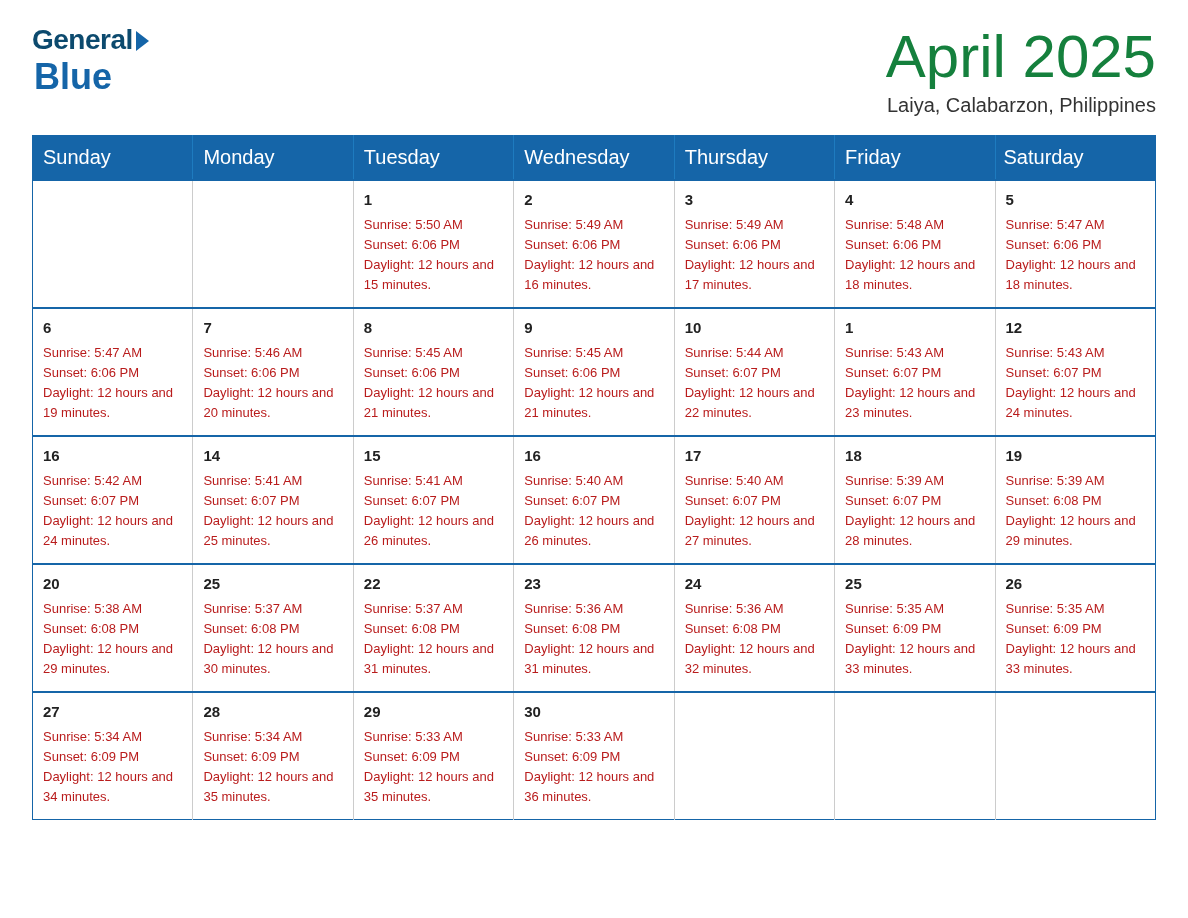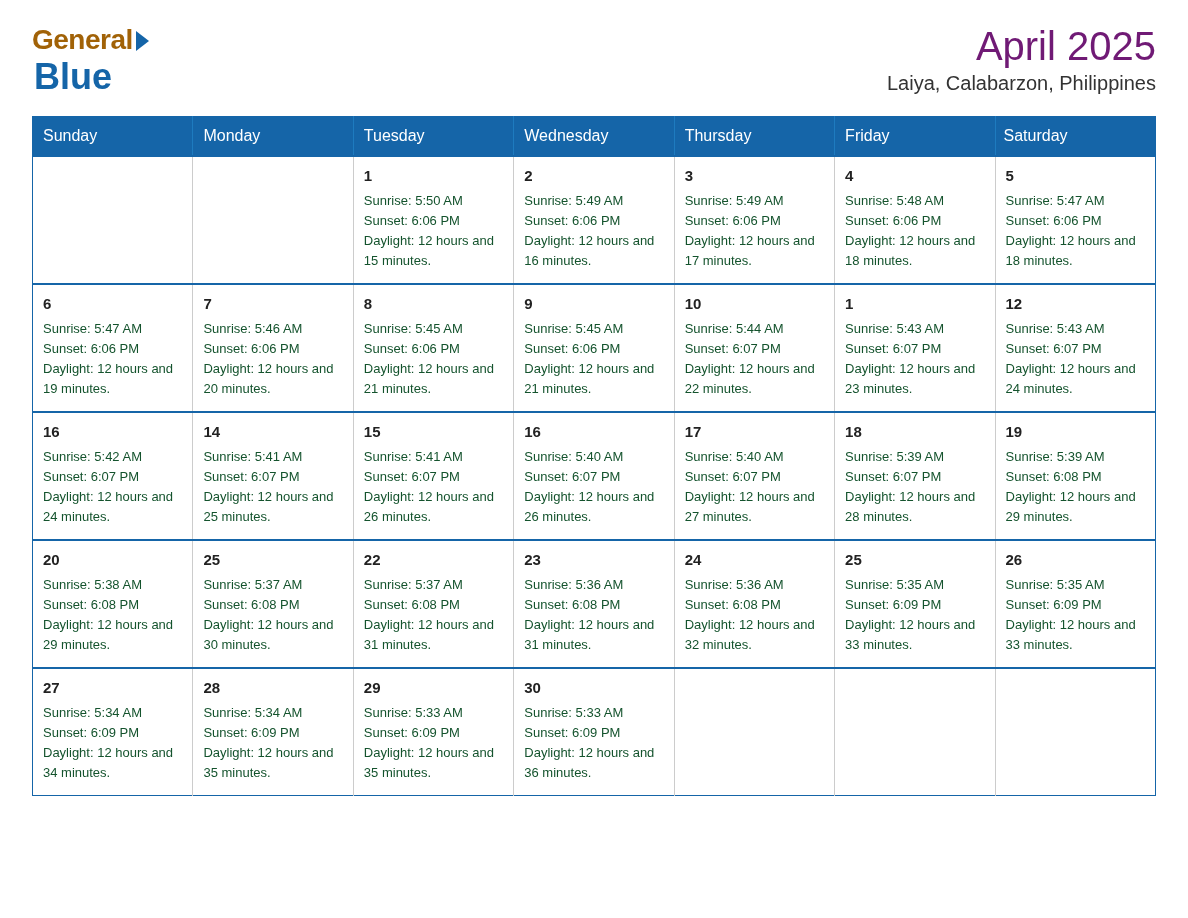--- a/index.html
+++ b/index.html
@@ -22,62 +22,62 @@
       flex-direction: column;
       align-items: flex-start;
     }
     .logo-top {
       display: flex;
       align-items: center;
     }
     .logo-general {
       font-size: 28px;
       font-weight: bold;
-      color: #a16207;
+      color: #0c4a6e;
       letter-spacing: -0.5px;
     }
     .logo-arrow {
       width: 0; height: 0;
       border-left: 13px solid #1565a8;
       border-top: 10px solid transparent;
       border-bottom: 10px solid transparent;
       margin-left: 3px;
       margin-top: 2px;
     }
     .logo-blue {
       font-size: 36px;
       font-weight: bold;
       color: #1565a8;
       margin-left: 2px;
     }
     .title-area {
       text-align: right;
     }
     .month-title {
-      font-size: 40px;
+      font-size: 60px;
       font-weight: normal;
-      color: #701a75;
+      color: #15803d;
       line-height: 1.1;
     }
     .location {
       font-size: 20px;
       color: #333;
       margin-top: 4px;
     }
     .calendar {
       width: 100%;
       border-collapse: collapse;
       border: 1.5px solid #1565a8;
     }
     .calendar thead tr {
       background-color: #1565a8;
     }
     .calendar thead th {
       color: #fff;
-      font-size: 16px;
+      font-size: 20px;
       font-weight: normal;
       padding: 10px 10px;
       text-align: left;
       border-right: 1px solid #1e7bbf;
     }
     .calendar thead th:last-child {
       border-right: none;
       padding-left: 8px;
     }
     .calendar tbody tr {
@@ -98,21 +98,21 @@
     }
     .day-num {
       font-size: 15px;
       font-weight: bold;
       color: #222;
       display: block;
       margin-bottom: 3px;
     }
     .day-info {
       font-size: 13px;
-      color: #14532d;
+      color: #b91c1c;
       line-height: 1.55;
     }
     .empty-cell {
       background: #fff;
     }
   </style>
 </head>
 <body>
 
 <div class="header">

